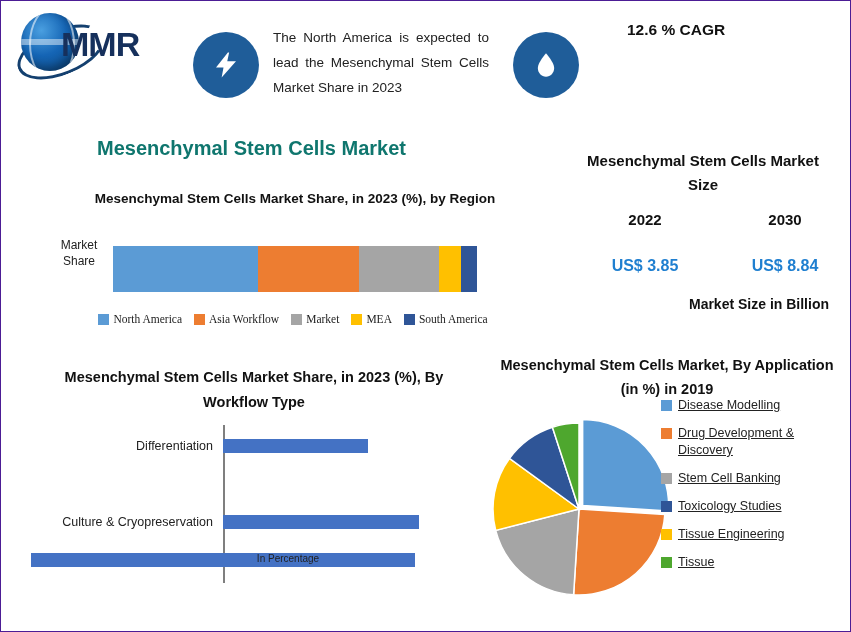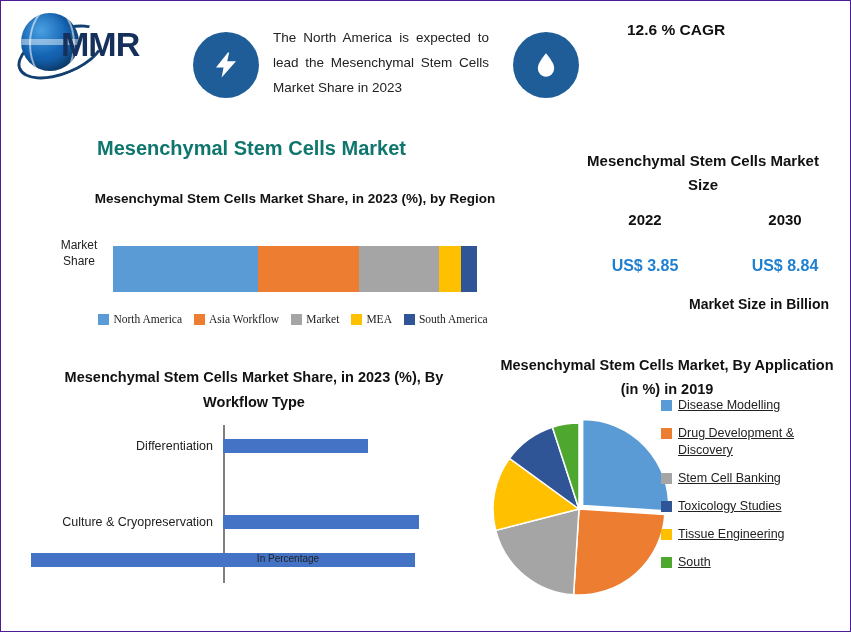--- a/index.html
+++ b/index.html
@@ -425,17 +425,17 @@
       <div class="legend-row">
         <span class="legend-swatch" style="background: rgb(47, 85, 151);"></span>
         <span>Toxicology Studies</span>
       </div>
       <div class="legend-row">
         <span class="legend-swatch" style="background: rgb(255, 192, 0);"></span>
         <span>Tissue Engineering</span>
       </div>
       <div class="legend-row">
         <span class="legend-swatch" style="background: rgb(78, 167, 46);"></span>
-        <span>South</span>
+        <span>Tissue</span>
       </div>
     </div>
 
 </div>
 
 </body></html>

